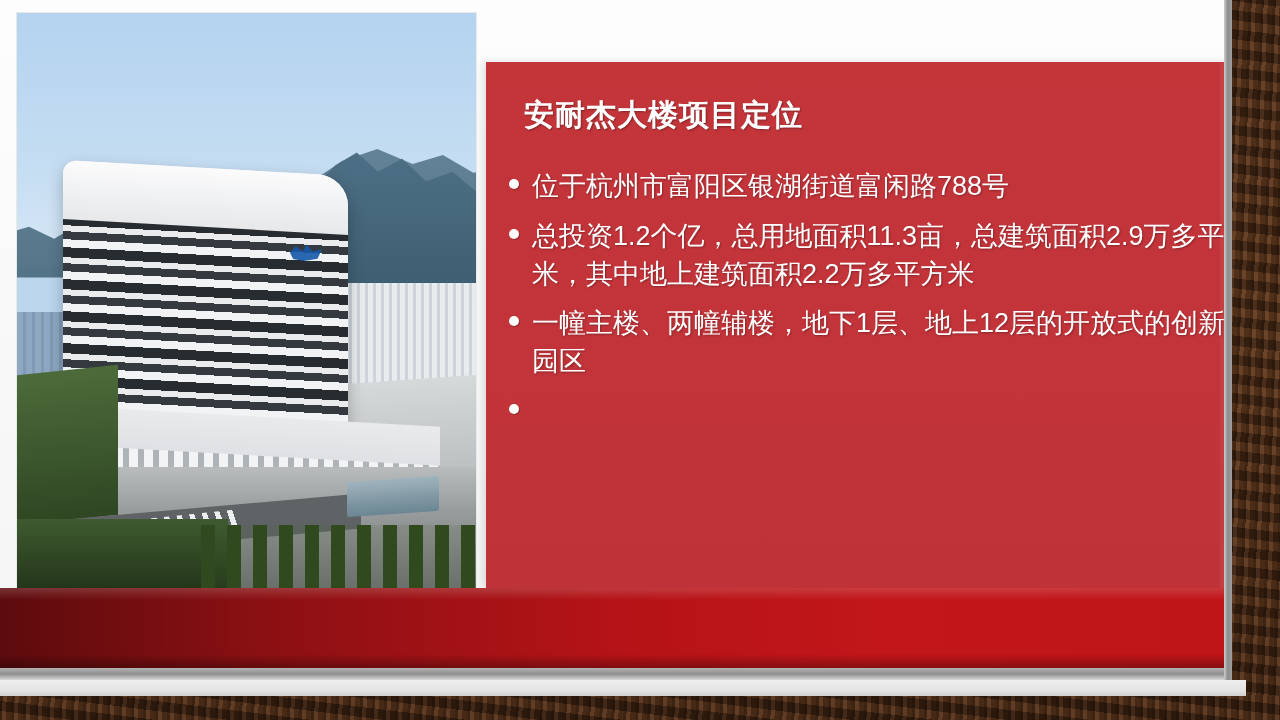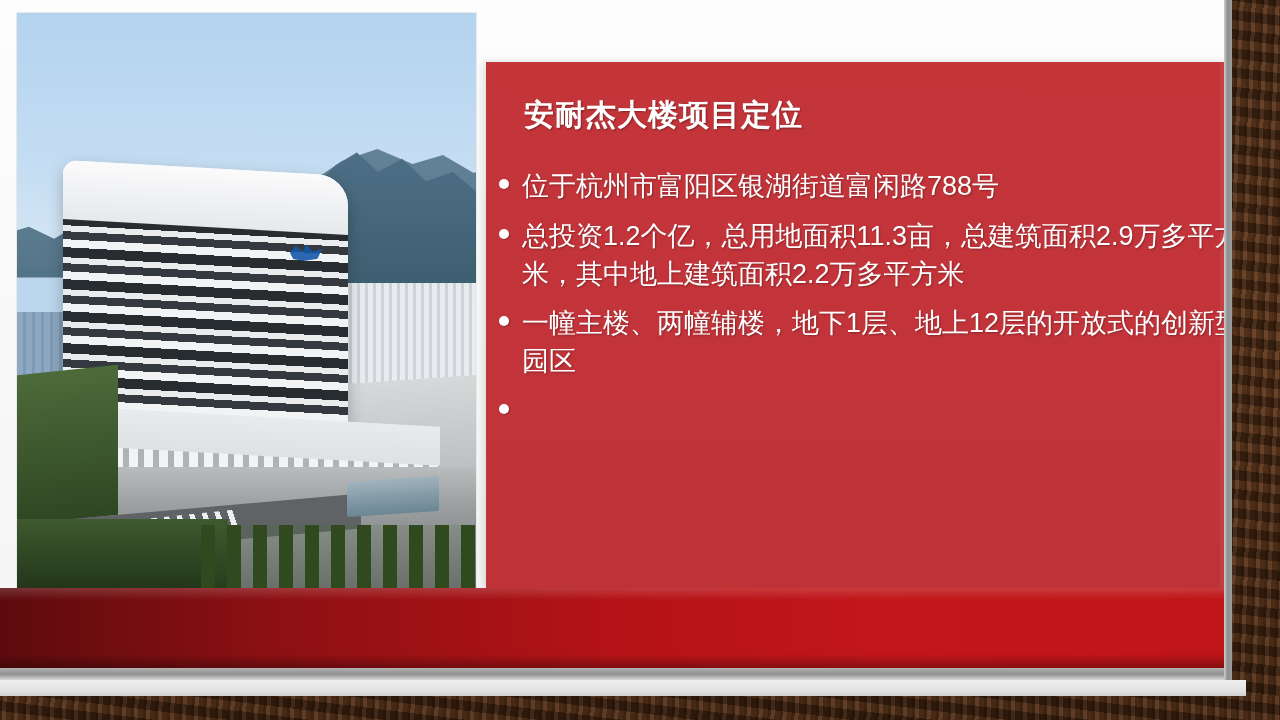--- a/index.html
+++ b/index.html
@@ -158,21 +158,21 @@
   }
 
   .panel-title{
     position:absolute;left:38px;top:33px;
     color:#ffffff;font-size:30px;font-weight:bold;letter-spacing:1px;
     text-shadow:1px 1px 2px rgba(0,0,0,.35);
     white-space:nowrap;
   }
 
   .bullets{
-    position:absolute;left:4px;top:106px;width:760px;
+    position:absolute;left:14px;top:106px;width:760px;
     list-style:none;margin:0;padding:0;
   }
   .bullets li{
     position:relative;
     color:#ffffff;
     font-size:27px;
     line-height:1.40;
     margin:0 0 12px 0;
     padding-left:32px;
     text-shadow:1px 1px 2px rgba(0,0,0,.30);

